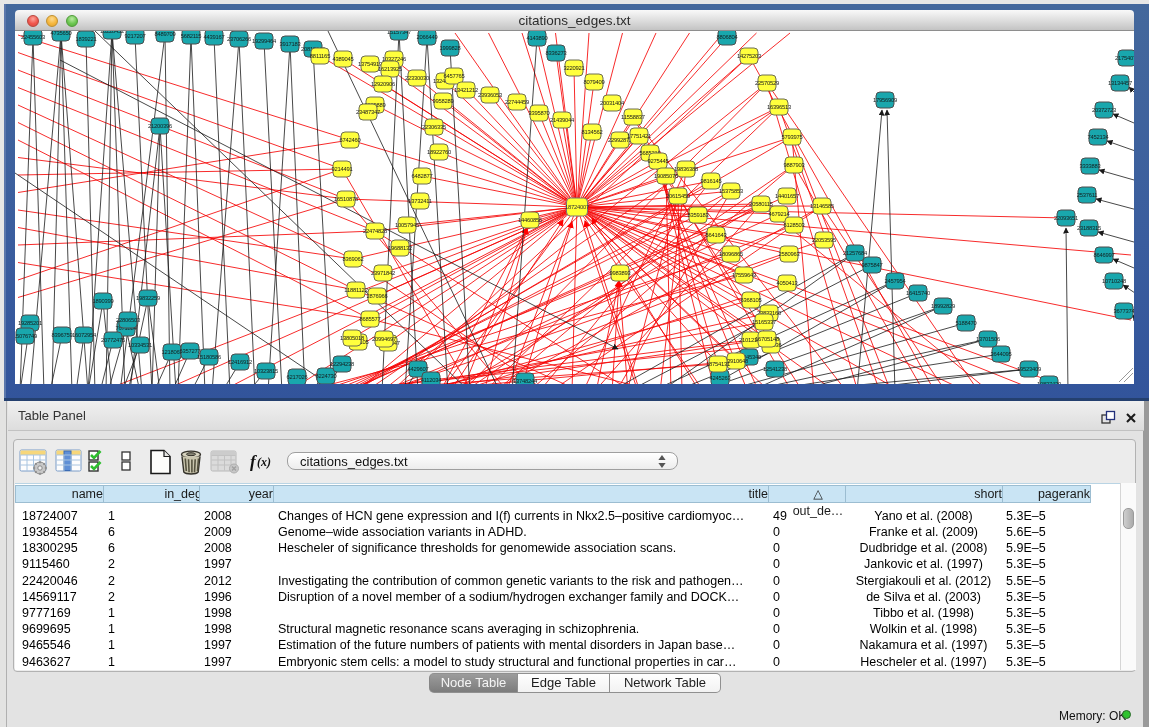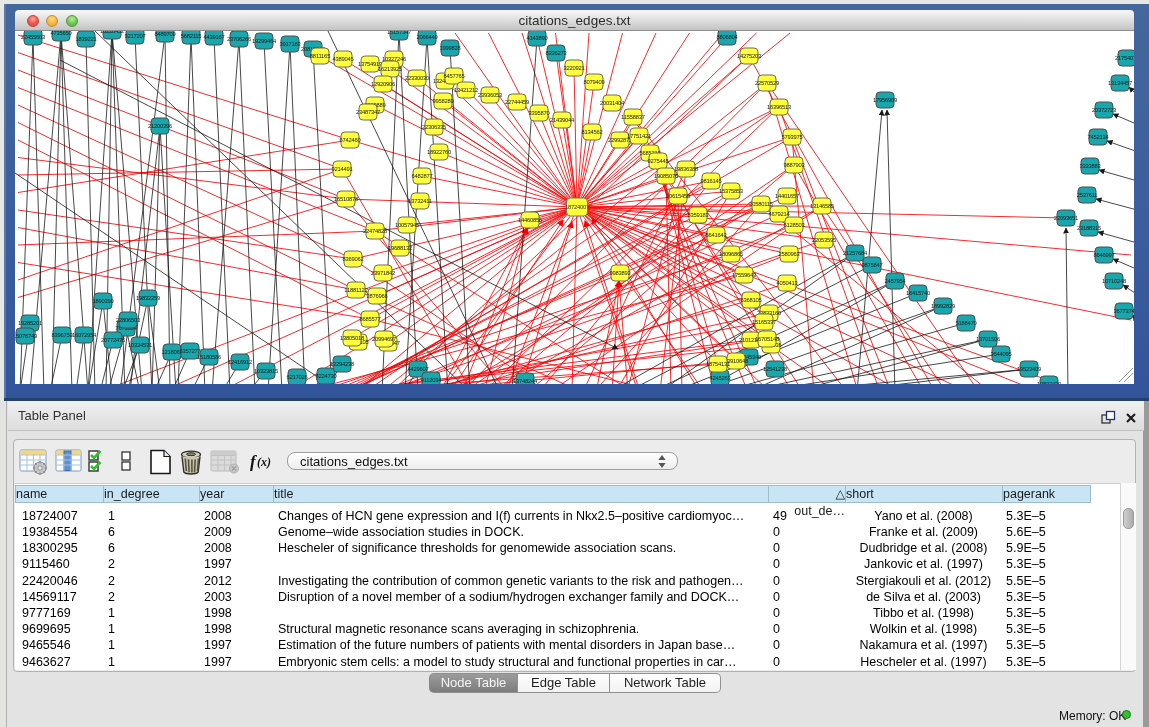--- a/index.html
+++ b/index.html
@@ -13,21 +13,21 @@
 line.k{stroke:#191919;stroke-width:0.8}
 #lstrip{left:0;top:401px;width:7px;height:326px;background:#e3e3e2;border-right:1px solid #b0b0b0}
 #rstrip{left:1143px;top:401px;width:6px;height:326px;background:#9a9a9a}
 #panel{left:7px;top:401px;width:1136px;height:326px;background:#e3e3e3}
 #phead{left:8px;top:401px;width:1136px;height:30px;background:linear-gradient(#f0f0f0,#dddddd);border-bottom:1px solid #c2c2c2;font-size:13px;color:#333;line-height:30px;padding-left:10px}
 #cont{left:13px;top:439px;width:1123px;height:233px;background:#ececec;border:1px solid #b2b2b2;border-radius:4px}
 #combo{left:287px;top:452px;width:391px;height:18px;border:1px solid #9f9f9f;border-radius:8px;background:linear-gradient(#ffffff,#ededed);font-size:13px;color:#111;line-height:17px;padding-left:12px}
 #tblwrap{left:15px;top:483px;width:1105px;height:187px;background:#fff;border-top:1px solid #b9d4e4}
 #vscroll{left:1120px;top:483px;width:16px;height:187px;background:#fafafa;border-left:1px solid #d5d5d5}
 #thumb{left:1122.5px;top:508px;width:11px;height:21px;background:linear-gradient(90deg,#cfcfcf,#ababab);border:1px solid #9a9a9a;border-radius:5px}
-.hc{top:485px;height:18px;background:#c9e4f4;border:1px solid #9cbdd1;font-size:12.5px;color:#1a1a1a;text-align:left;line-height:17px;position:absolute}
+.hc{top:485px;height:18px;background:#c9e4f4;border:1px solid #9cbdd1;font-size:12.5px;color:#1a1a1a;text-align:right;line-height:17px;position:absolute}
 .row{position:absolute;left:15px;width:1105px;height:16.3px;font-size:12.5px;color:#000}
 .row span{position:absolute;top:1px;white-space:nowrap}
 .row .ctr{text-align:center}
 #tabs{left:429px;top:673px;height:20px;position:absolute;display:flex;font-size:13px}
 .tab{border:1px solid #909090;border-left:none;background:linear-gradient(#fefefe,#f2f2f2);color:#1d1d1d;line-height:18px;text-align:center}
 #tab1{width:89px;border-radius:5px 0 0 5px;border-left:1px solid #868686;background:linear-gradient(#9c9c9c,#7c7c7c);color:#f5f5f5}
 #tab2{width:92px}
 #tab3{width:111px;border-radius:0 5px 5px 0}
 #mem{left:1059px;top:710px;width:60px;white-space:nowrap;font-size:12px;color:#111;line-height:13px;position:absolute}
 #dot{left:1122px;top:710px;width:9px;height:9px;border-radius:50%;background:#2fc32f;border:1.2px solid #2a662a;position:absolute}
@@ -655,37 +655,37 @@
     </svg></div>
 <div class="abs" id="combo">citations_edges.txt<svg width="10" height="14" style="position:absolute;right:10px;top:2px">
       <path d="M5 0l3.6 5H1.4z" fill="#555"></path>
       <path d="M5 13l3.6-5H1.4z" fill="#555"></path>
     </svg></div>
 <div class="abs" id="tblwrap"></div>
 <div class="hc" style="left:15px;width:89px">name</div>
 <div class="hc" style="left:103px;width:118px">in_degree</div>
 <div class="hc" style="left:199px;width:75px">year</div>
 <div class="hc" style="left:273px;width:496px">title</div>
-<div class="hc" style="left:768px;width:78px;text-align:right;padding-left:22px">△ out_de…</div>
+<div class="hc" style="left:768px;width:78px;text-align:center;padding-left:22px">△ out_de…</div>
 <div class="hc" style="left:845px;width:158px">short</div>
 <div class="hc" style="left:1002px;width:89px">pagerank</div>
 <div class="row" style="top:507.6px">
     <span style="left:7px">18724007</span>
     <span style="left:93px">1</span>
     <span style="left:189px">2008</span>
     <span style="left:263px">Changes of HCN gene expression and I(f) currents in Nkx2.5–positive cardiomyoc…</span>
     <span style="left:758px">49</span>
     <span class="ctr" style="left:830px;width:157px">Yano et al. (2008)</span>
     <span style="left:991px">5.3E–5</span>
   </div>
 <div class="row" style="top:523.8px">
     <span style="left:7px">19384554</span>
     <span style="left:93px">6</span>
     <span style="left:189px">2009</span>
-    <span style="left:263px">Genome–wide association studies in DOCK.</span>
+    <span style="left:263px">Genome–wide association variants in ADHD.</span>
     <span style="left:758px">0</span>
     <span class="ctr" style="left:830px;width:157px">Franke et al. (2009)</span>
     <span style="left:991px">5.6E–5</span>
   </div>
 <div class="row" style="top:540.0px">
     <span style="left:7px">18300295</span>
     <span style="left:93px">6</span>
     <span style="left:189px">2008</span>
     <span style="left:263px">Hescheler of significance thresholds for genomewide association scans.</span>
     <span style="left:758px">0</span>
@@ -705,21 +705,21 @@
     <span style="left:93px">2</span>
     <span style="left:189px">2012</span>
     <span style="left:263px">Investigating the contribution of common genetic variants to the risk and pathogen…</span>
     <span style="left:758px">0</span>
     <span class="ctr" style="left:830px;width:157px">Stergiakouli et al. (2012)</span>
     <span style="left:991px">5.5E–5</span>
   </div>
 <div class="row" style="top:588.7px">
     <span style="left:7px">14569117</span>
     <span style="left:93px">2</span>
-    <span style="left:189px">2003</span>
+    <span style="left:189px">1996</span>
     <span style="left:263px">Disruption of a novel member of a sodium/hydrogen exchanger family and DOCK…</span>
     <span style="left:758px">0</span>
     <span class="ctr" style="left:830px;width:157px">de Silva et al. (2003)</span>
     <span style="left:991px">5.3E–5</span>
   </div>
 <div class="row" style="top:604.9px">
     <span style="left:7px">9777169</span>
     <span style="left:93px">1</span>
     <span style="left:189px">1998</span>
     <span style="left:758px">0</span>

